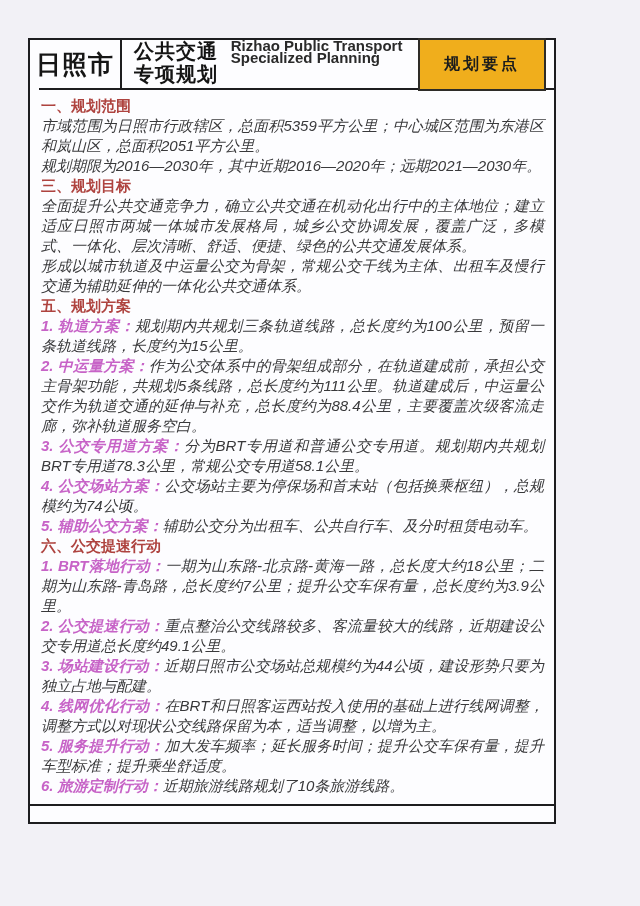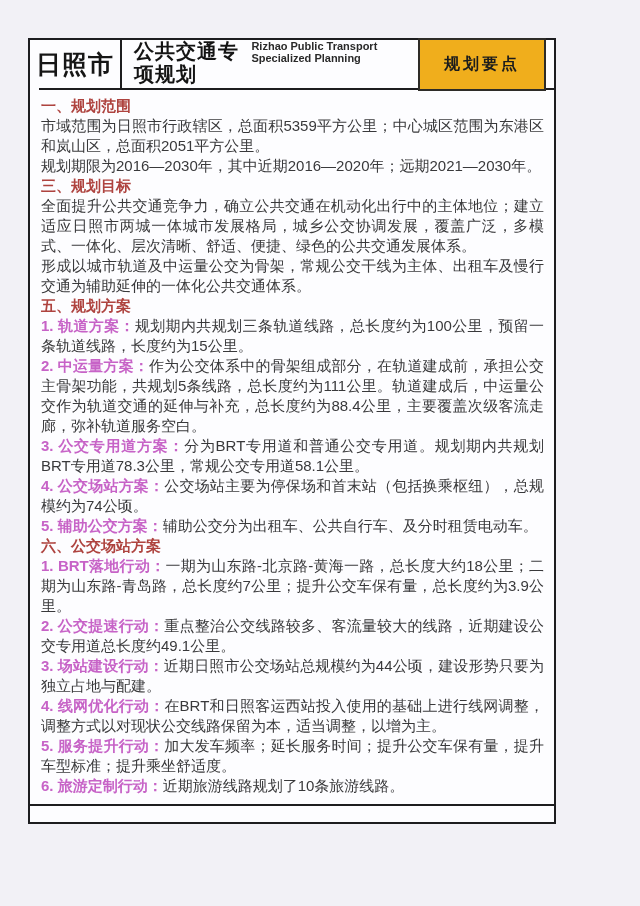--- a/index.html
+++ b/index.html
@@ -29,21 +29,21 @@
   }
   .title-cell{
     flex:1;display:flex;flex-direction:row;justify-content:center;
     padding-left:12px;min-width:0;
   }
   .doc-title{
     font-size:20px;font-weight:bold;color:#141414;line-height:23px;
     letter-spacing:1px;
   }
   .doc-subtitle{
-    font-size:11px;font-weight:bold;color:#2a2a2a;line-height:12px;
+    font-size:15px;font-weight:bold;color:#2a2a2a;line-height:12px;
   }
   .badge{
     align-self:center;
     margin-right:8px;
     background:#f0ae1c;
     border:2px solid #2e2c28;
     padding:14px 24px;
     font-size:16px;font-weight:bold;color:#1c1c1c;
     letter-spacing:3px;white-space:nowrap;
   }
@@ -52,21 +52,21 @@
     border-top:2px solid #1d1d1f;
     padding:6px 10px 8px 2px;
     font-size:15px;line-height:20px;
     color:#39393b;
     text-align:justify;
     margin-left:9px;
   }
   .section-heading{
     color:#ae433f;font-weight:bold;
   }
-  .para{margin:0;}
+  .para{margin:0;font-style:italic;}
   .sub-label{
     color:#c763c7;font-weight:bold;
   }
   
   .footer-row{
     border-top:2px solid #1d1d1f;
     height:16px;
     background:#fdfdff;
   }
 </style>
@@ -90,21 +90,21 @@
       <div class="para"><span>规划期限为2016—2030年，其中近期2016—2020年；远期2021—2030年。</span></div>
       <div class="section-heading">三、规划目标</div>
       <div class="para"><span>全面提升公共交通竞争力，确立公共交通在机动化出行中的主体地位；建立适应日照市两城一体城市发展格局，城乡公交协调发展，覆盖广泛，多模式、一体化、层次清晰、舒适、便捷、绿色的公共交通发展体系。</span></div>
       <div class="para"><span>形成以城市轨道及中运量公交为骨架，常规公交干线为主体、出租车及慢行交通为辅助延伸的一体化公共交通体系。</span></div>
       <div class="section-heading">五、规划方案</div>
       <div class="para"><span class="sub-label">1. 轨道方案：</span><span>规划期内共规划三条轨道线路，总长度约为100公里，预留一条轨道线路，长度约为15公里。</span></div>
       <div class="para"><span class="sub-label">2. 中运量方案：</span><span>作为公交体系中的骨架组成部分，在轨道建成前，承担公交主骨架功能，共规划5条线路，总长度约为111公里。轨道建成后，中运量公交作为轨道交通的延伸与补充，总长度约为88.4公里，主要覆盖次级客流走廊，弥补轨道服务空白。</span></div>
       <div class="para"><span class="sub-label">3. 公交专用道方案：</span><span>分为BRT专用道和普通公交专用道。规划期内共规划BRT专用道78.3公里，常规公交专用道58.1公里。</span></div>
       <div class="para"><span class="sub-label">4. 公交场站方案：</span><span>公交场站主要为停保场和首末站（包括换乘枢纽），总规模约为74公顷。</span></div>
       <div class="para"><span class="sub-label">5. 辅助公交方案：</span><span>辅助公交分为出租车、公共自行车、及分时租赁电动车。</span></div>
-      <div class="section-heading">六、公交场站方案</div>
+      <div class="section-heading">六、公交提速行动</div>
       <div class="para"><span class="sub-label">1. BRT落地行动：</span><span>一期为山东路-北京路-黄海一路，总长度大约18公里；二期为山东路-青岛路，总长度约7公里；提升公交车保有量，总长度约为3.9公里。</span></div>
       <div class="para"><span class="sub-label">2. 公交提速行动：</span><span>重点整治公交线路较多、客流量较大的线路，近期建设公交专用道总长度约49.1公里。</span></div>
       <div class="para"><span class="sub-label">3. 场站建设行动：</span><span>近期日照市公交场站总规模约为44公顷，建设形势只要为独立占地与配建。</span></div>
       <div class="para"><span class="sub-label">4. 线网优化行动：</span><span>在BRT和日照客运西站投入使用的基础上进行线网调整，调整方式以对现状公交线路保留为本，适当调整，以增为主。</span></div>
       <div class="para"><span class="sub-label">5. 服务提升行动：</span><span>加大发车频率；延长服务时间；提升公交车保有量，提升车型标准；提升乘坐舒适度。</span></div>
       <div class="para"><span class="sub-label">6. 旅游定制行动：</span><span>近期旅游线路规划了10条旅游线路。</span></div>
     </div>
 
   <div class="footer-row"></div>
 

